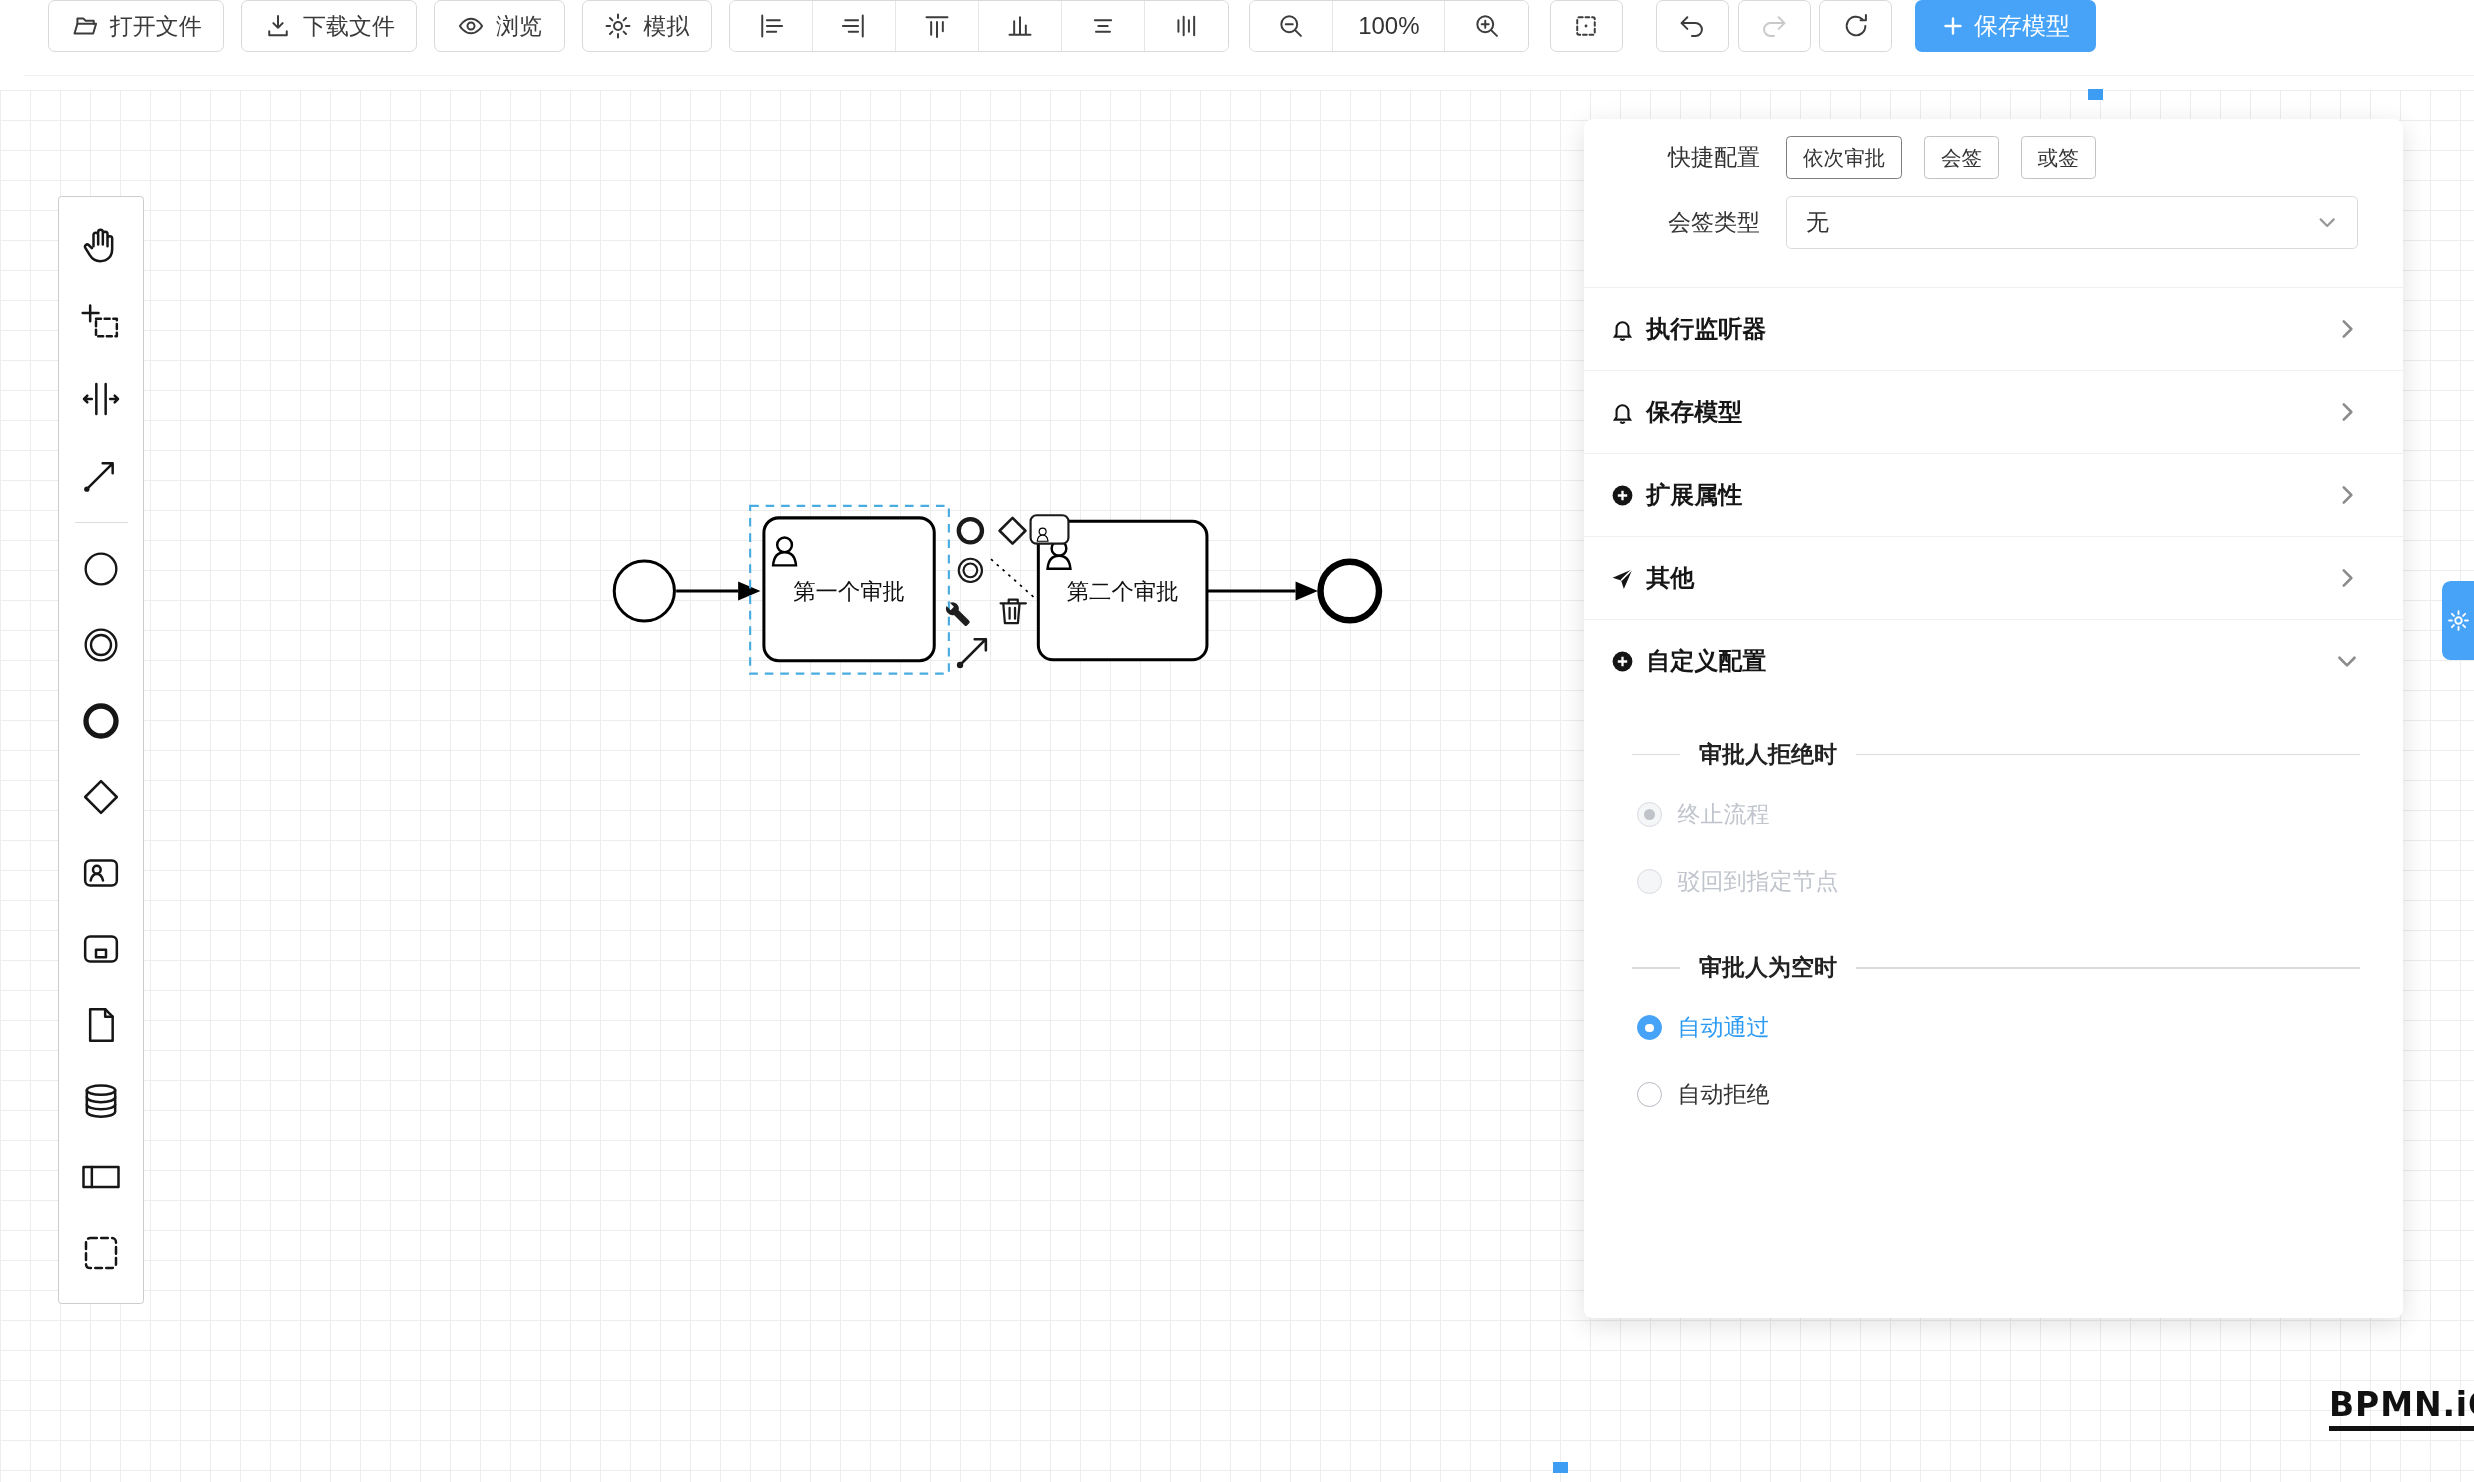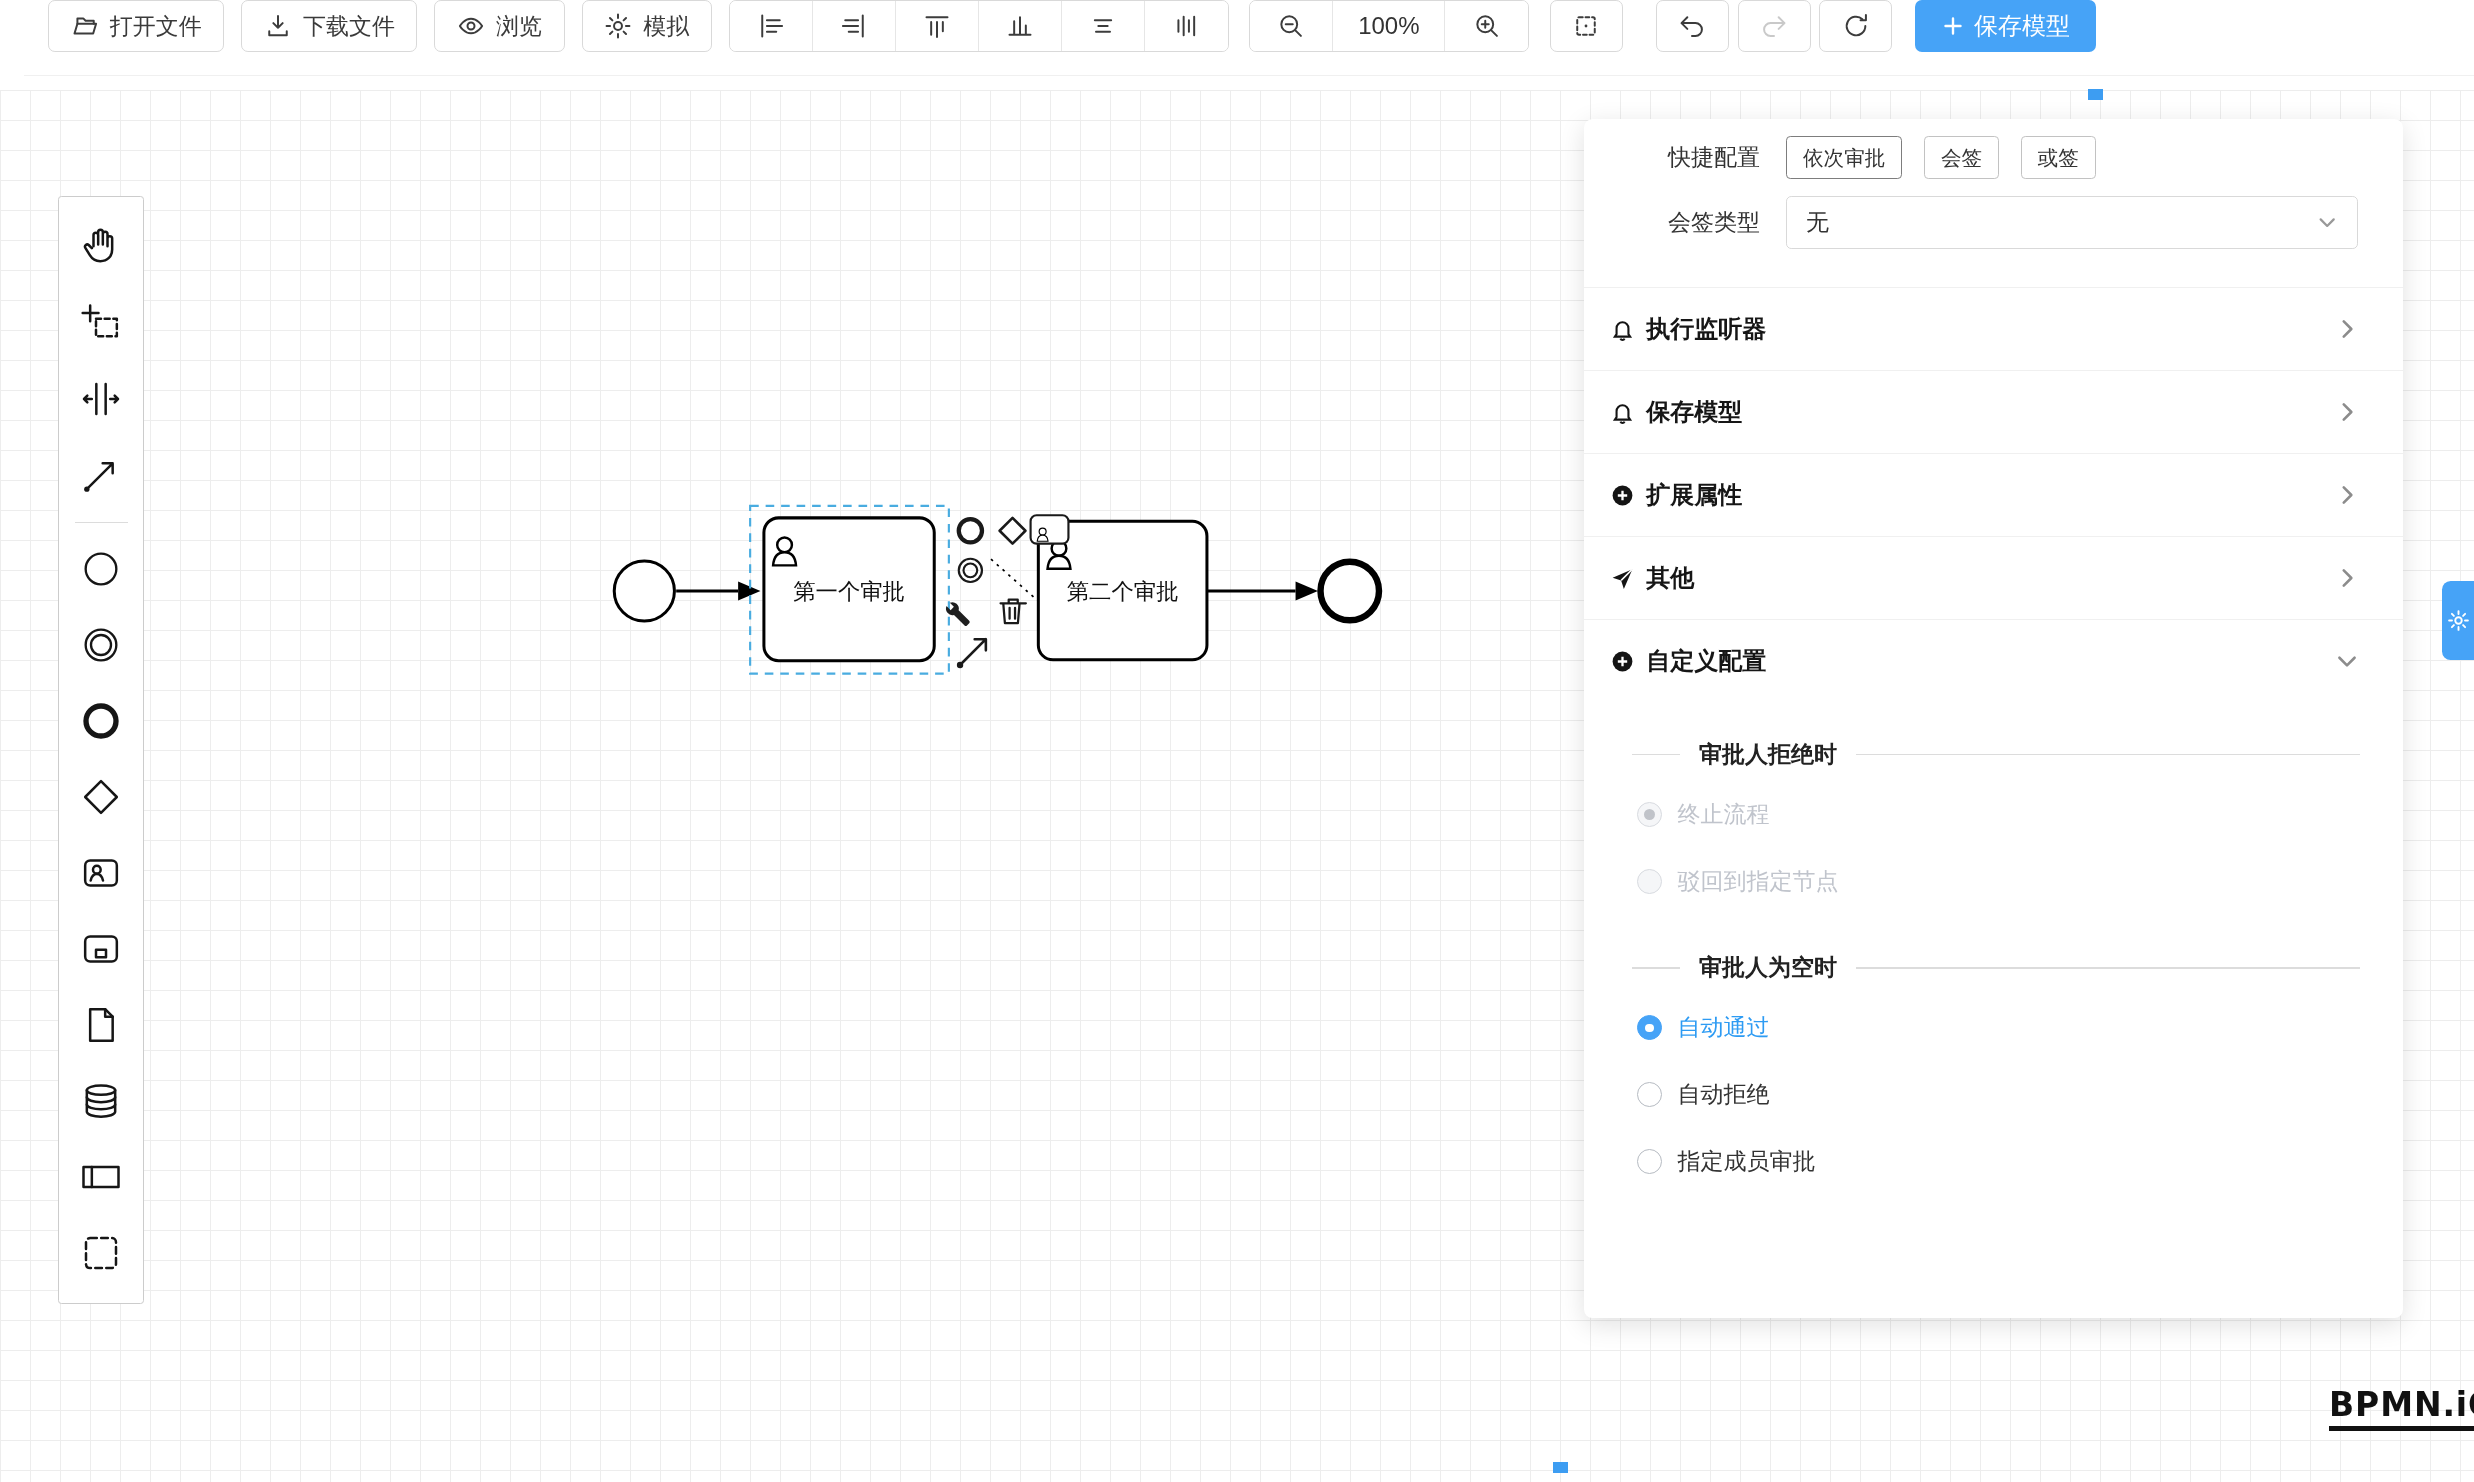--- a/index.html
+++ b/index.html
@@ -451,24 +451,20 @@
       <div class="gline-l"></div>
     </div>
     <div class="radio-row">
       <span class="radio checked"></span>
       <span class="radio-label blue">自动通过</span>
     </div>
     <div class="radio-row">
       <span class="radio"></span>
       <span class="radio-label">自动拒绝</span>
     </div>
-    <div class="radio-row">
-      <span class="radio"></span>
-      <span class="radio-label">指定成员审批</span>
-    </div>
   </aside>
 
   <div class="gear-tab">
     <svg viewBox="0 0 24 24">
         <circle cx="12" cy="12" r="3.4"></circle>
         <path d="M12 2.2v3M12 18.8v3M2.2 12h3M18.8 12h3M5.1 5.1l2.1 2.1M16.8 16.8l2.1 2.1M18.9 5.1l-2.1 2.1M7.2 16.8l-2.1 2.1"></path>
       </svg>
   </div>
   <div class="logo">BPMN.iO</div>
   <div class="marker" id="marker-top"></div>

